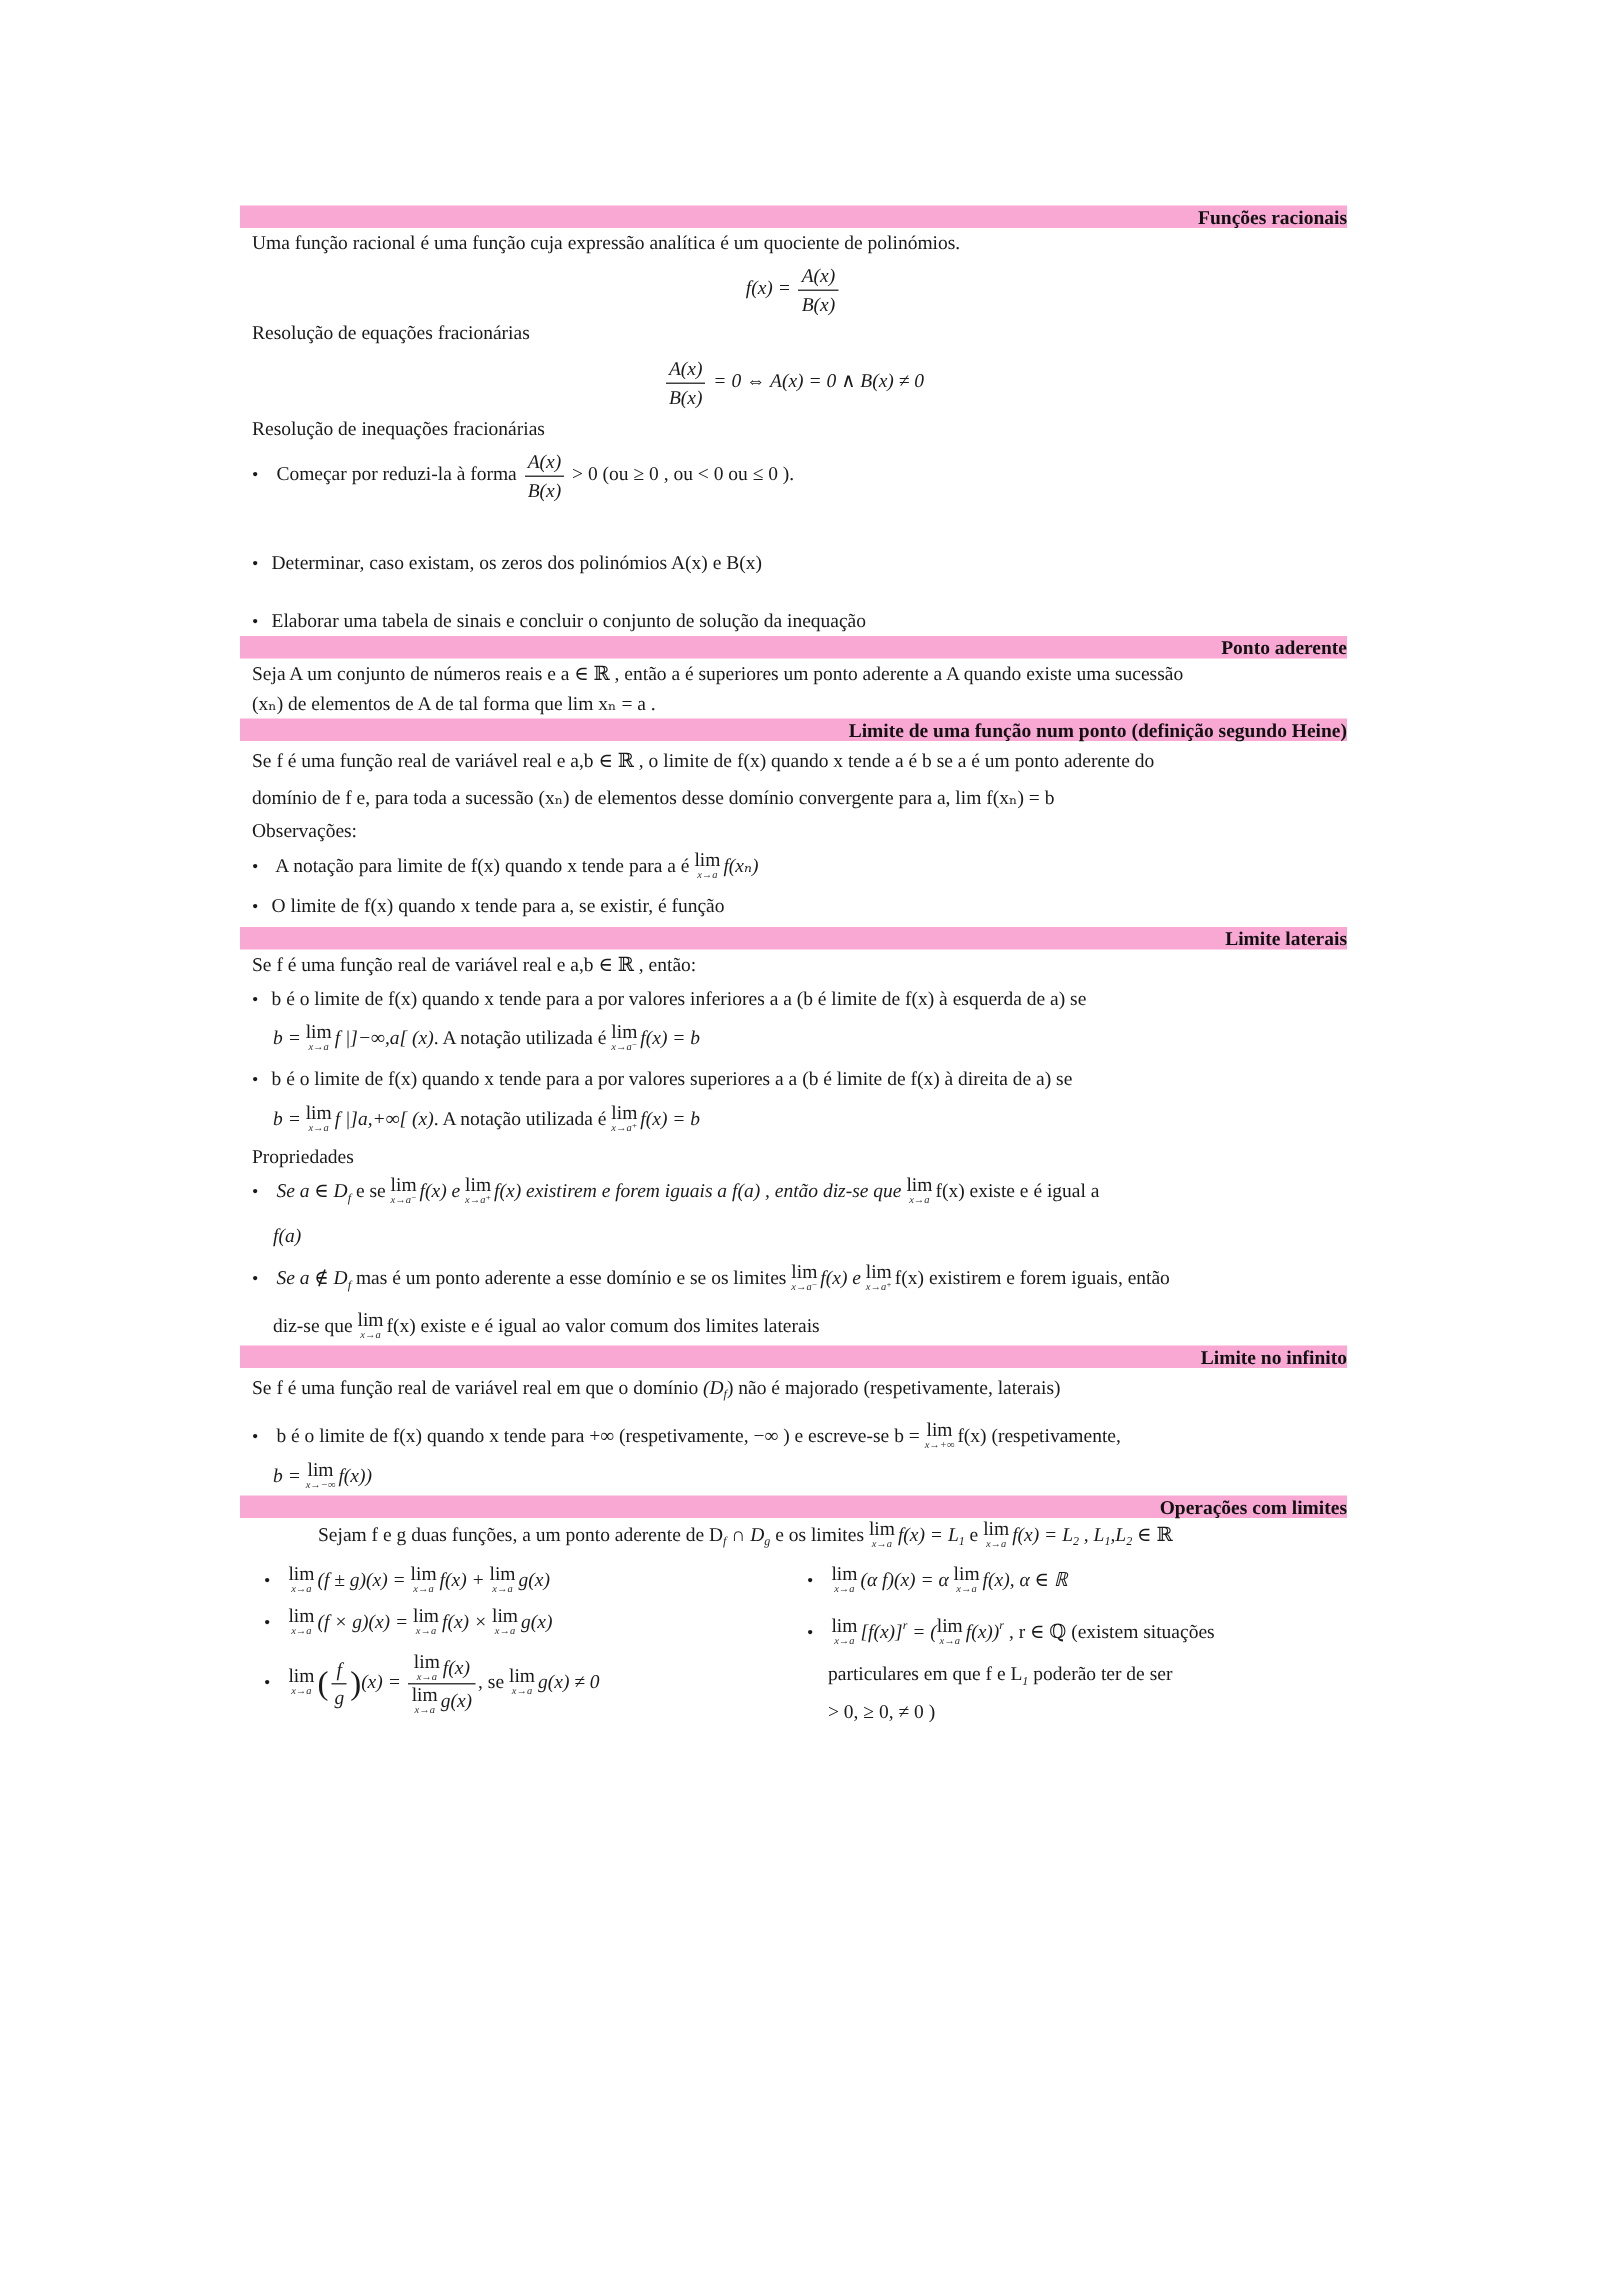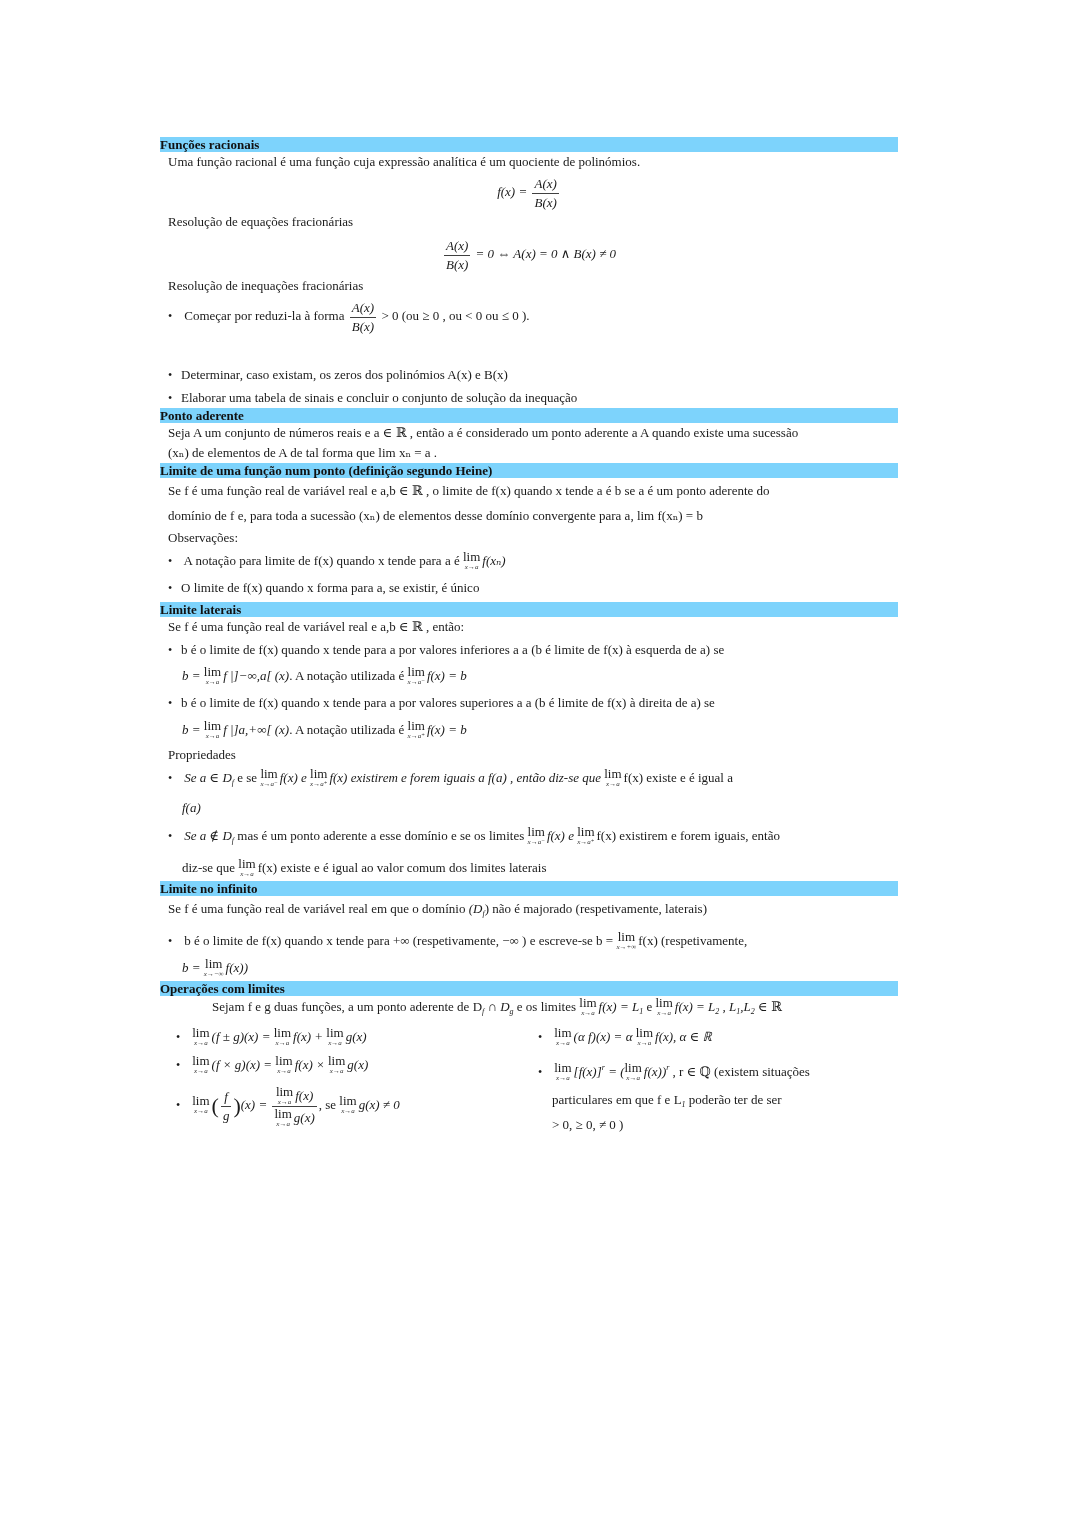--- a/index.html
+++ b/index.html
@@ -3,22 +3,22 @@
 <meta charset="utf-8">
 <style>
   html, body { margin: 0; padding: 0; background: #ffffff; }
   body {
     width: 1080px; height: 1525px; position: relative; overflow: hidden;
     font-family: "Liberation Serif", "DejaVu Serif", serif;
     color: #1a1a1a; font-size: 13px;
   }
   .page { position: absolute; left: 160px; top: 137px; width: 738px; }
   .bar {
-    background: #7dd3fc; height: 15px; line-height: 15px;
-    text-align: left; font-weight: bold; font-size: 13px; color: #111;
+    background: #f9a8d4; height: 15px; line-height: 15px;
+    text-align: right; font-weight: bold; font-size: 13px; color: #111;
   }
   .line { position: relative; padding-left: 8px; white-space: nowrap; line-height: 20px; }
   .bullet { padding-left: 8px; }
   .bullet::before { content: "•"; display: inline-block; width: 13px; font-size: 12px; }
   .ind { padding-left: 22px; }
   i, .m { font-style: italic; }
   .frac { display: inline-block; vertical-align: middle; text-align: center; margin: 0 2px; }
   .frac > span { display: block; padding: 0 2px; line-height: 18px; font-style: italic; }
   .frac > span.num { border-bottom: 1px solid #404040; }
   .lim { display: inline-block; vertical-align: -4px; text-align: center; line-height: 10px; margin-right: 2px; }
@@ -56,35 +56,35 @@
   <div class="line">Resolução de inequações fracionárias</div>
   <div class="line bullet" style="height:40px;line-height:40px;">
     <span>Começar por reduzi-la à forma</span>
     <span class="frac">
       <span class="num">A(x)</span>
       <span>B(x)</span>
     </span>
     <span>&gt; 0  (ou ≥ 0 , ou &lt; 0  ou ≤ 0 ).</span>
   </div>
   <div class="line bullet" style="line-height:26px;margin-top:26px;">Determinar, caso existam, os zeros dos polinómios  A(x)  e  B(x)</div>
-  <div class="line bullet" style="line-height:20px;">Elaborar uma tabela de sinais e concluir o conjunto de solução da inequação</div>
+  <div class="line bullet" style="line-height:20px;margin-top:16px;">Elaborar uma tabela de sinais e concluir o conjunto de solução da inequação</div>
 
   <div class="bar">Ponto aderente</div>
-  <div class="line">Seja A um conjunto de números reais e  a ∈ ℝ , então a é considerado um ponto aderente a A quando existe uma sucessão</div>
+  <div class="line">Seja A um conjunto de números reais e  a ∈ ℝ , então a é superiores um ponto aderente a A quando existe uma sucessão</div>
   <div class="line">(xₙ)  de elementos de A de tal forma que  lim xₙ = a .</div>
 
   <div class="bar">Limite de uma função num ponto (definição segundo Heine)</div>
   <div class="line" style="line-height:26px;">Se f é uma função real de variável real e  a,b ∈ ℝ , o limite de  f(x)  quando x tende a é b se a é um ponto aderente do</div>
   <div class="line" style="line-height:24px;">domínio de f e, para toda a sucessão  (xₙ)  de elementos desse domínio convergente para a,  lim f(xₙ) = b</div>
   <div class="line">Observações:</div>
   <div class="line bullet" style="line-height:26px;">
     <span>A notação para limite de  f(x)  quando x tende para a é</span>
     <span class="lim"><span class="l">lim</span><span class="s">x→a</span></span><span class="m">f(xₙ)</span>
   </div>
-  <div class="line bullet" style="line-height:28px;">O limite de  f(x)  quando x forma para a, se existir, é único</div>
+  <div class="line bullet" style="line-height:28px;">O limite de  f(x)  quando x tende para a, se existir, é função</div>
 
   <div class="bar">Limite laterais</div>
   <div class="line">Se f é uma função real de variável real e  a,b ∈ ℝ , então:</div>
   <div class="line bullet" style="line-height:26px;">b é o limite de  f(x)  quando x tende para a por valores inferiores a a (b é limite de  f(x)  à esquerda de a) se</div>
   <div class="line ind" style="line-height:26px;">
     <span class="m">b =</span>
     <span class="lim"><span class="l">lim</span><span class="s">x→a</span></span><span class="m">f |]−∞,a[ (x)</span><span>. A notação utilizada é</span>
     <span class="lim"><span class="l">lim</span><span class="s">x→a⁻</span></span><span class="m">f(x) = b</span>
   </div>
   <div class="line bullet" style="line-height:28px;">b é o limite de  f(x)  quando x tende para a por valores superiores a a (b é limite de  f(x)  à direita de a) se</div>

